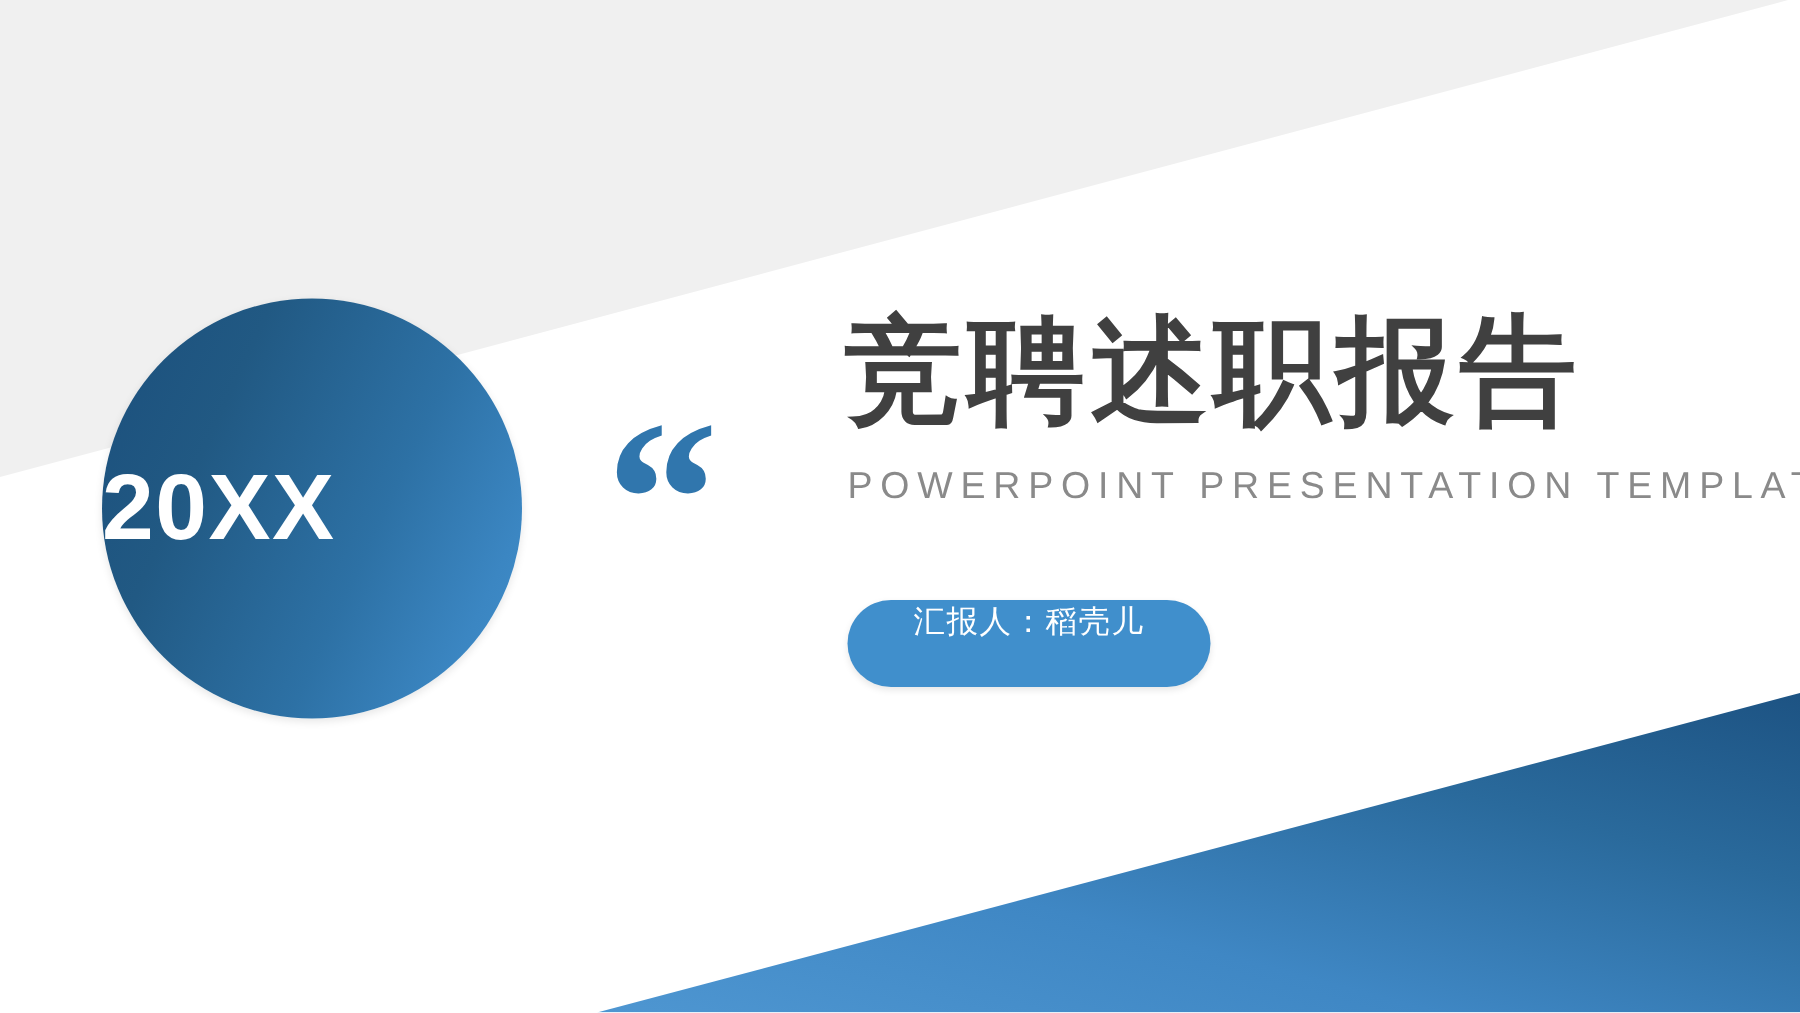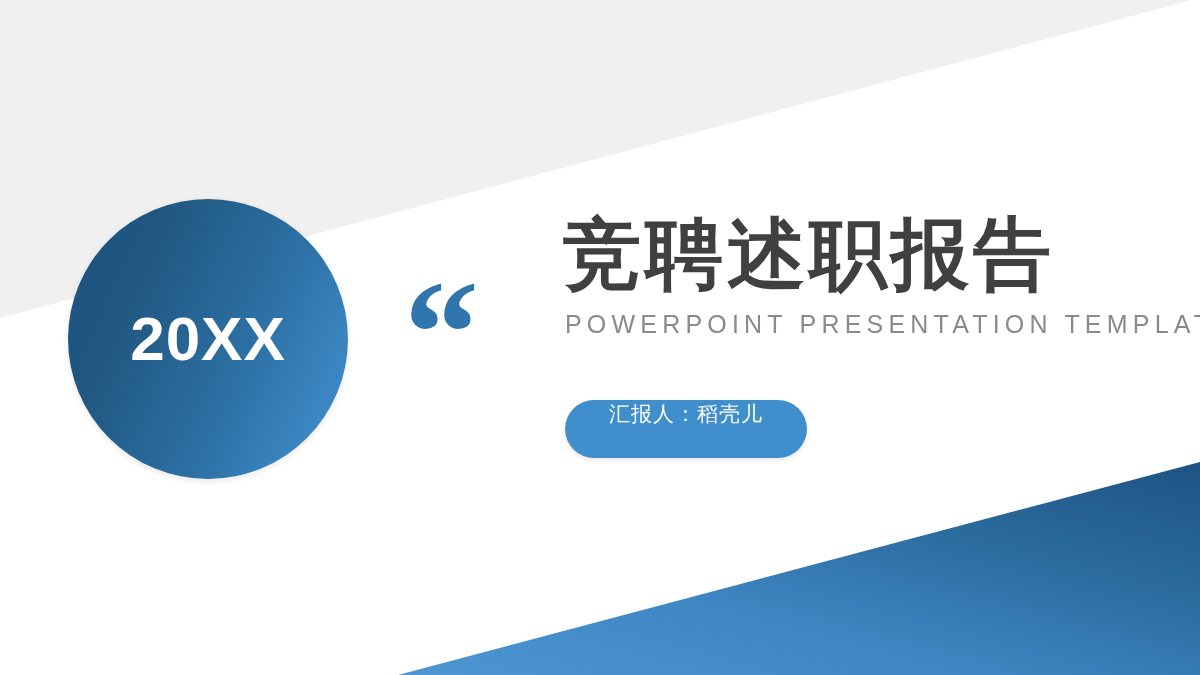--- a/index.html
+++ b/index.html
@@ -29,21 +29,20 @@
     position: absolute;
     left: 68px;
     top: 199px;
     width: 280px;
     height: 280px;
     border-radius: 50%;
     background: linear-gradient(115deg, #1b4f7c 0%, #215983 28%, #2d71a5 62%, #3b86c2 85%, #4290cd 100%);
     box-shadow: 0 2px 6px rgba(0,0,0,0.10);
     display: flex;
     align-items: center;
-    justify-content: center;
   }
   #year-text {
     color: #ffffff;
     font-size: 62px;
     font-weight: bold;
     letter-spacing: 1px;
     line-height: 1;
     font-family: "Liberation Sans", "DejaVu Sans", sans-serif;
   }
 
@@ -70,21 +69,21 @@
     width: 560px;
   }
   #main-title {
     color: #404040;
     font-size: 78px;
     font-weight: bold;
     line-height: 1.05;
     letter-spacing: 4px;
     margin: 0;
     white-space: nowrap;
-    font-family: Liberation Sans, sans-serif;
+    font-family: Liberation Mono, monospace;
   }
   #sub-title {
     color: #8a8a8a;
     font-size: 25px;
     font-weight: normal;
     letter-spacing: 5.2px;
     margin: 14px 0 0 2px;
     white-space: nowrap;
     font-family: "Liberation Sans", "DejaVu Sans", sans-serif;
   }

